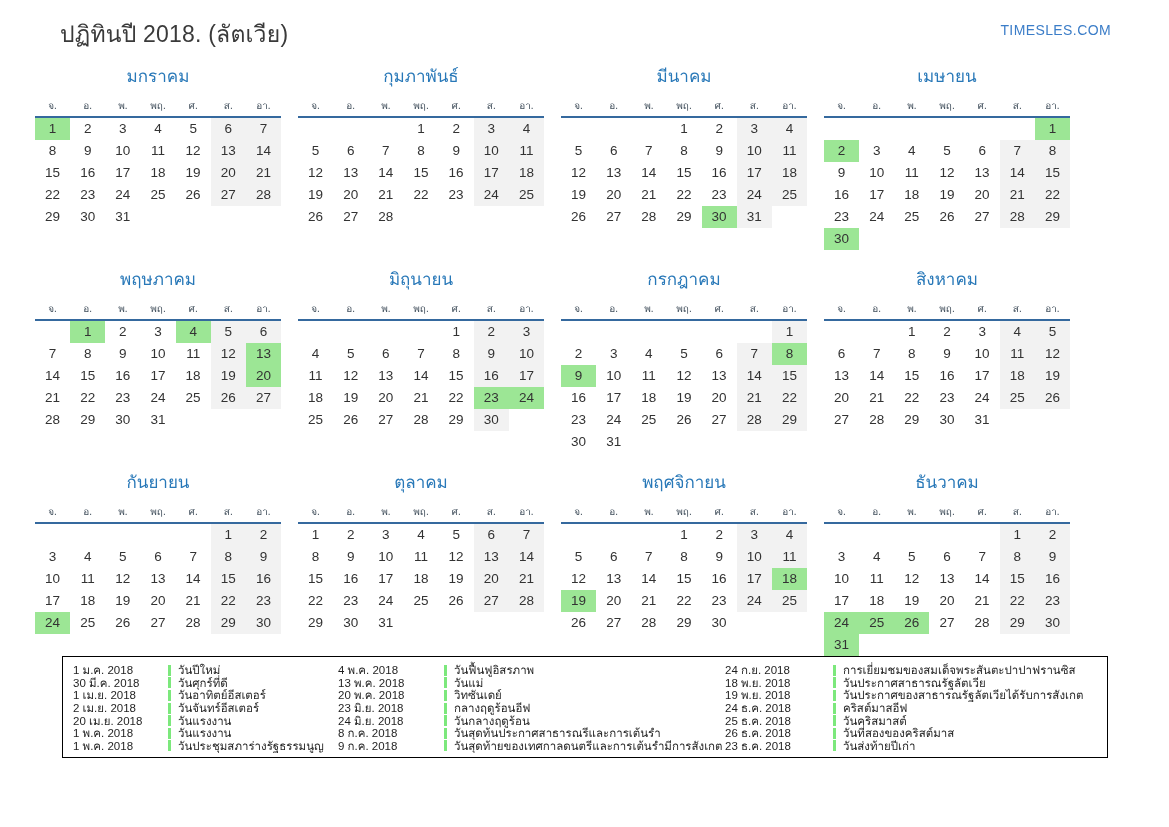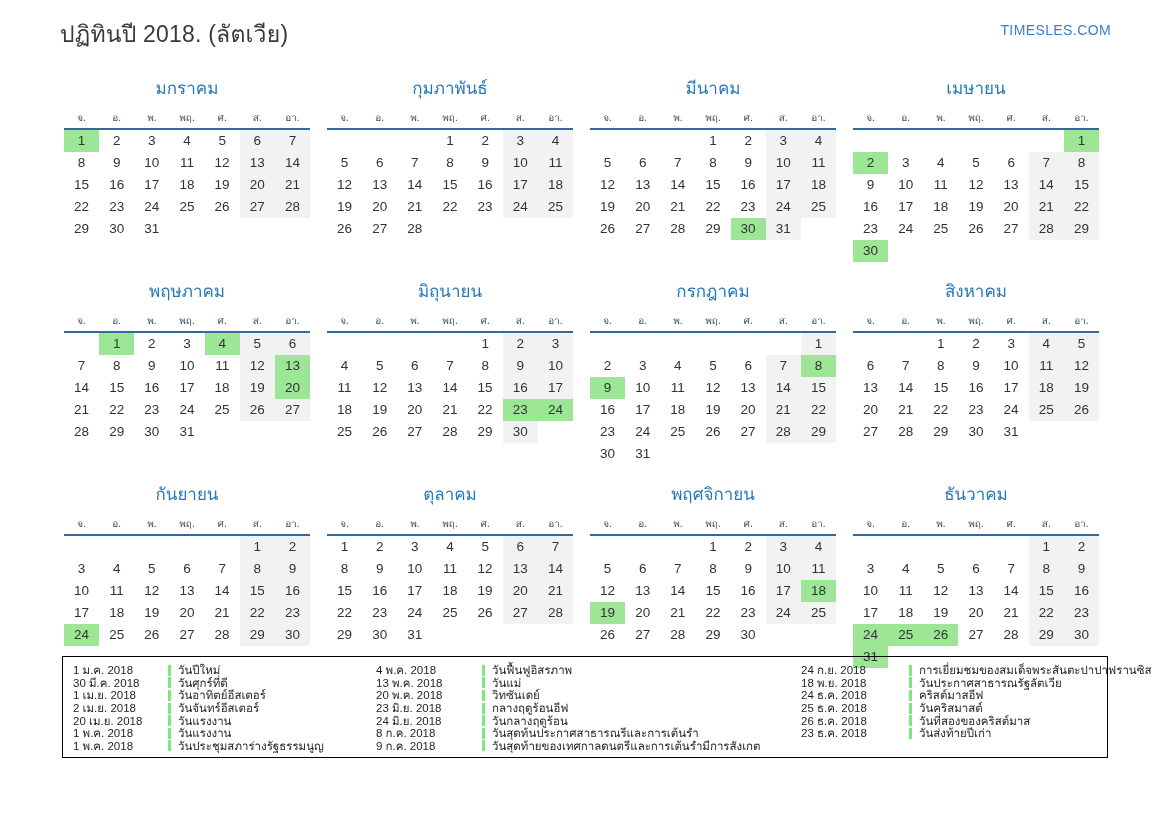--- a/index.html
+++ b/index.html
@@ -16,22 +16,22 @@
   .page-title { font-size:23px; color:#3a3a3a; letter-spacing:0.2px; }
   .site-logo { font-size:14px; color:#3b7dc8; margin-top:6px; letter-spacing:0.4px;
                text-decoration:none; cursor:pointer; }
 
   
   .months-grid {
     display:grid;
     grid-template-columns:repeat(4, 246px);
     column-gap:17px;
     row-gap:13px;
-    padding-left:64px;
-    margin-top:20px;
+    padding-left:35px;
+    margin-top:8px;
   }
   .month { width:246px; min-height:183px; }
   .month-title { text-align:center; color:#2878b8; font-size:17px;
                  margin:2px 0 9px 0; }
   .weekdays {
     display:grid; grid-template-columns:repeat(7,1fr);
     font-size:10px; color:#3f4d5a; text-align:center;
     padding-bottom:3px;
     border-bottom:2.5px solid #35699e;
   }
@@ -43,21 +43,21 @@
   }
   .day.weekend { background:var(--weekend-bg,#f2f2f2); }
   .day.hl { background:var(--hl,#9ce695); }
 
   
   .legend {
     position:absolute; left:62px; top:656px; width:1046px; height:102px;
     border:1.5px solid #000; box-sizing:border-box;
     display:grid; grid-template-columns:265px 387px auto;
     padding:7px 0 0 10px;
-    font-size:11.5px; color:#1f1f1f;gap:38px;
+    font-size:11.5px; color:#1f1f1f;
   }
   .legend-col { display:flex; flex-direction:column; }
   .legend-item { display:flex; align-items:center; height:12.6px; }
   .legend-date { flex:0 0 auto; }
   .lw1 .legend-date { width:95px; }
   .lw2 .legend-date { width:106px; }
   .lw3 .legend-date { width:108px; }
   .legend-bar { display:inline-block; width:3px; height:11px;
                 background:var(--bar,#7ce87c); margin-right:7px; }
   .legend-name { white-space:nowrap; }
@@ -764,20 +764,25 @@
           <span class="legend-date">24 ก.ย. 2018</span>
           <span class="legend-bar"></span>
           <span class="legend-name">การเยี่ยมชมของสมเด็จพระสันตะปาปาฟรานซิส</span>
         </div>
         <div class="legend-item">
           <span class="legend-date">18 พ.ย. 2018</span>
           <span class="legend-bar"></span>
           <span class="legend-name">วันประกาศสาธารณรัฐลัตเวีย</span>
         </div>
         <div class="legend-item">
+          <span class="legend-date">19 พ.ย. 2018</span>
+          <span class="legend-bar"></span>
+          <span class="legend-name">วันประกาศของสาธารณรัฐลัตเวียได้รับการสังเกต</span>
+        </div>
+        <div class="legend-item">
           <span class="legend-date">24 ธ.ค. 2018</span>
           <span class="legend-bar"></span>
           <span class="legend-name">คริสต์มาสอีฟ</span>
         </div>
         <div class="legend-item">
           <span class="legend-date">25 ธ.ค. 2018</span>
           <span class="legend-bar"></span>
           <span class="legend-name">วันคริสมาสต์</span>
         </div>
         <div class="legend-item">

